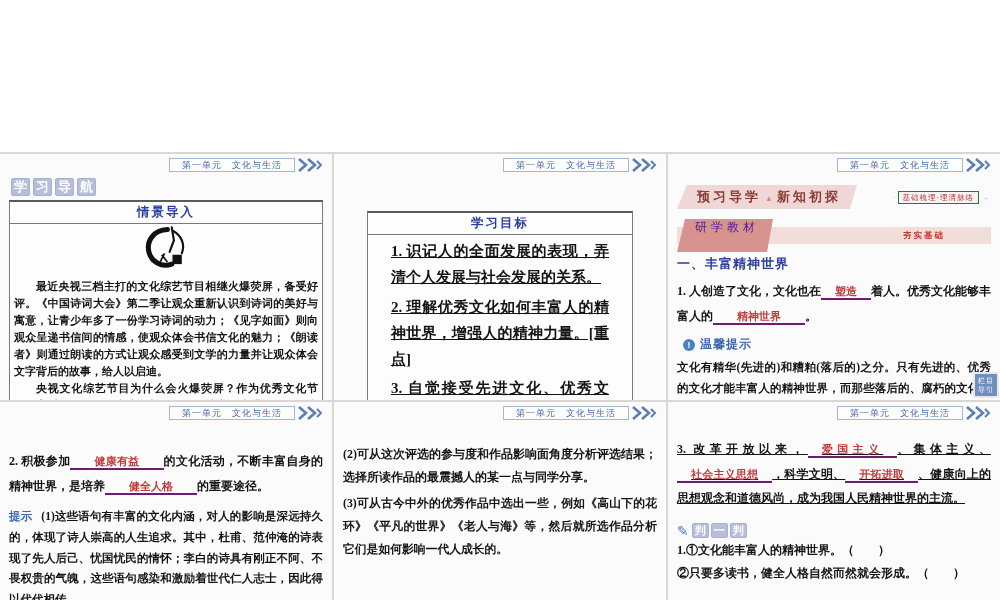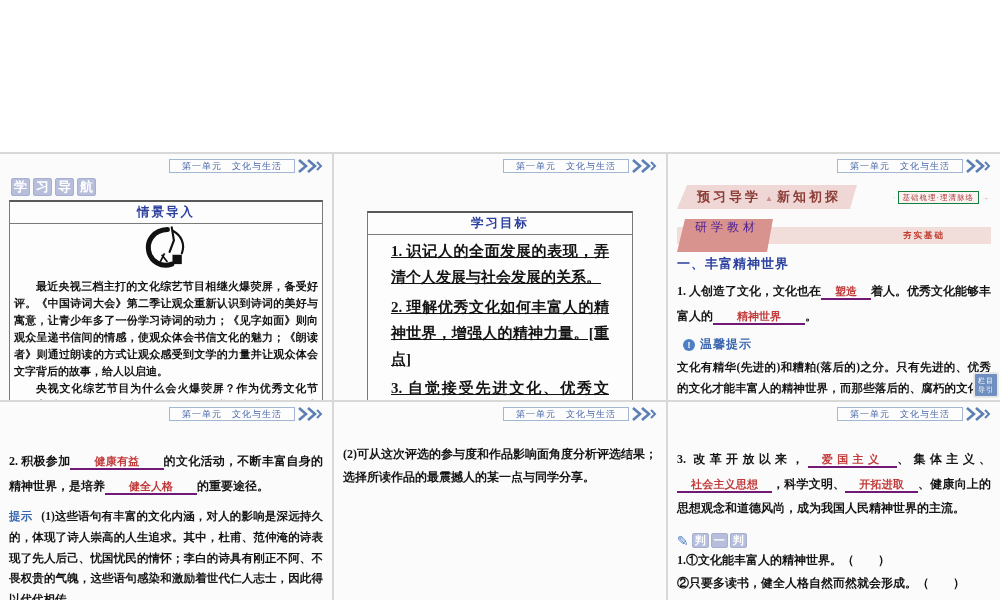--- a/index.html
+++ b/index.html
@@ -6,21 +6,21 @@
   html,body { width:1000px; height:600px; background:#fff; }
   .page { position:relative; width:1000px; height:600px; background:#fff; overflow:hidden;
           font-family:"Liberation Serif", serif; }
   .top-blank { height:152px; background:#fff; }
   .grid { position:absolute; left:0; top:152px; width:1000px; height:450px;
           display:grid; grid-template-columns:332px 332px 332px; grid-template-rows:246px 200px;
           gap:2px; background:#d8d8d8; padding-top:2px; }
   .panel { background:#fbfbfb; position:relative; overflow:hidden; padding:4px 9px; }
 
   
-  .unit-bar { display:flex; justify-content:flex-end; align-items:center; height:15px; }
+  .unit-bar { display:flex; justify-content:flex-end; align-items:flex-start; height:15px; }
   .unit-badge { border:1px solid #a3b6d6; color:#4a68a8; background:#fdfdfd;
                 font-size:9px; line-height:12px; padding:0 12px; letter-spacing:1px;
                 font-family:"Liberation Sans", sans-serif; }
   .chev { margin-left:2px; flex:0 0 auto; }
 
   
   .frame-box { border:1px solid #7a7a7a; border-top:2px solid #5a5a5a; background:#fdfdfd; }
   .frame-head { color:#2b3f9e; font-weight:bold; font-size:12.5px; text-align:center;
                 border-bottom:1px solid #7a7a7a; padding:2px 0; letter-spacing:2px; }
   .body-text { font-size:11px; font-weight:bold; color:#141414; line-height:1.55;
@@ -215,33 +215,34 @@
     <section class="panel">
       <div class="unit-bar">
         <span class="unit-badge">第一单元　文化与生活</span>
         <svg class="chev" width="26" height="14" viewBox="0 0 26 14">
           <path d="M2 1 L9 7 L2 13" fill="none" stroke="#5b7fb5" stroke-width="2.6"></path>
           <path d="M11 1 L18 7 L11 13" fill="none" stroke="#5b7fb5" stroke-width="2.6"></path>
           <path d="M20 3 L24 7 L20 11" fill="none" stroke="#5b7fb5" stroke-width="2"></path>
         </svg>
       </div>
       <p class="body-text" style="margin-top:22px; font-size:12px; line-height:1.95;">(2)可从这次评选的参与度和作品影响面角度分析评选结果；选择所读作品的最震撼人的某一点与同学分享。</p>
-    </section>
-
-    <section class="panel">
-      <div class="unit-bar">
-        <span class="unit-badge">第一单元　文化与生活</span>
-        <svg class="chev" width="26" height="14" viewBox="0 0 26 14">
-          <path d="M2 1 L9 7 L2 13" fill="none" stroke="#5b7fb5" stroke-width="2.6"></path>
-          <path d="M11 1 L18 7 L11 13" fill="none" stroke="#5b7fb5" stroke-width="2.6"></path>
-          <path d="M20 3 L24 7 L20 11" fill="none" stroke="#5b7fb5" stroke-width="2"></path>
-        </svg>
-      </div>
-
-      <p class="fill-para" style="margin-top:26px;">
+      <p class="body-text" style="margin-top:2px; font-size:11.8px; line-height:1.95;">(3)可从古今中外的优秀作品中选出一些，例如《高山下的花环》《平凡的世界》《老人与海》等，然后就所选作品分析它们是如何影响一代人成长的。</p>
+    </section>
+
+    <section class="panel">
+      <div class="unit-bar">
+        <span class="unit-badge">第一单元　文化与生活</span>
+        <svg class="chev" width="26" height="14" viewBox="0 0 26 14">
+          <path d="M2 1 L9 7 L2 13" fill="none" stroke="#5b7fb5" stroke-width="2.6"></path>
+          <path d="M11 1 L18 7 L11 13" fill="none" stroke="#5b7fb5" stroke-width="2.6"></path>
+          <path d="M20 3 L24 7 L20 11" fill="none" stroke="#5b7fb5" stroke-width="2"></path>
+        </svg>
+      </div>
+
+      <p class="fill-para" style="margin-top:16px;text-decoration:underline;">
         <span>3. 改革开放以来，</span><span class="blank">爱国主义</span><span>、集体主义、</span><span class="blank">社会主义思想</span><span>，科学文明、</span><span class="blank">开拓进取</span><span>、健康向上的思想观念和道德风尚，成为我国人民精神世界的主流。</span>
       </p>
 
       <div class="judge-row">
         <span class="pen-icon">✎</span>
         <span class="j-box">判</span>
           <span class="j-box">一</span>
           <span class="j-box">判</span>
       </div>
 

